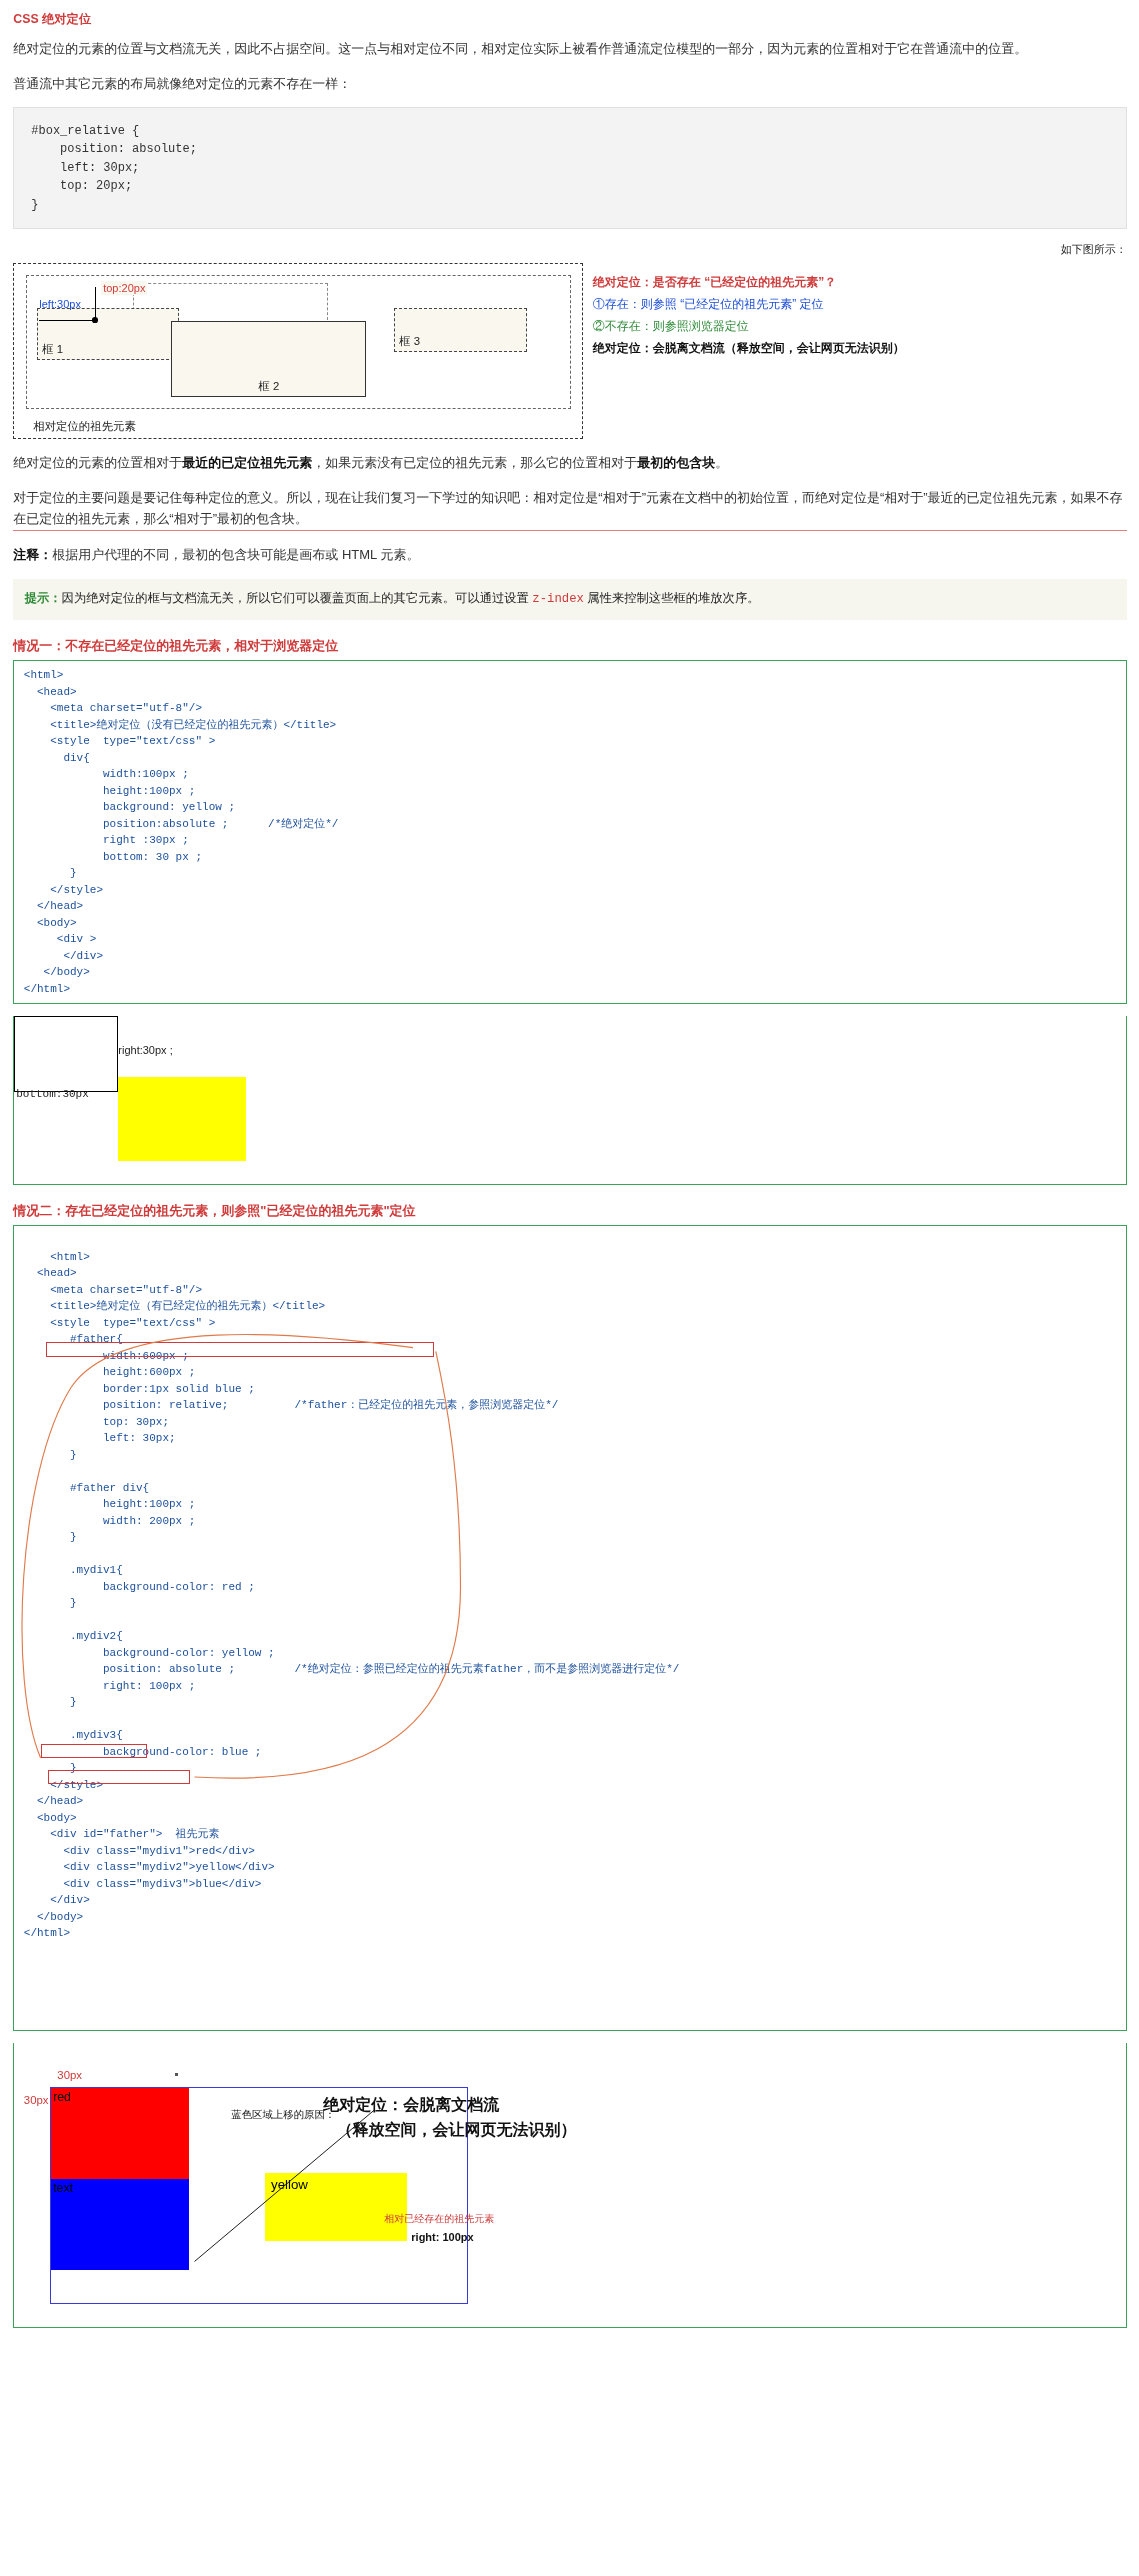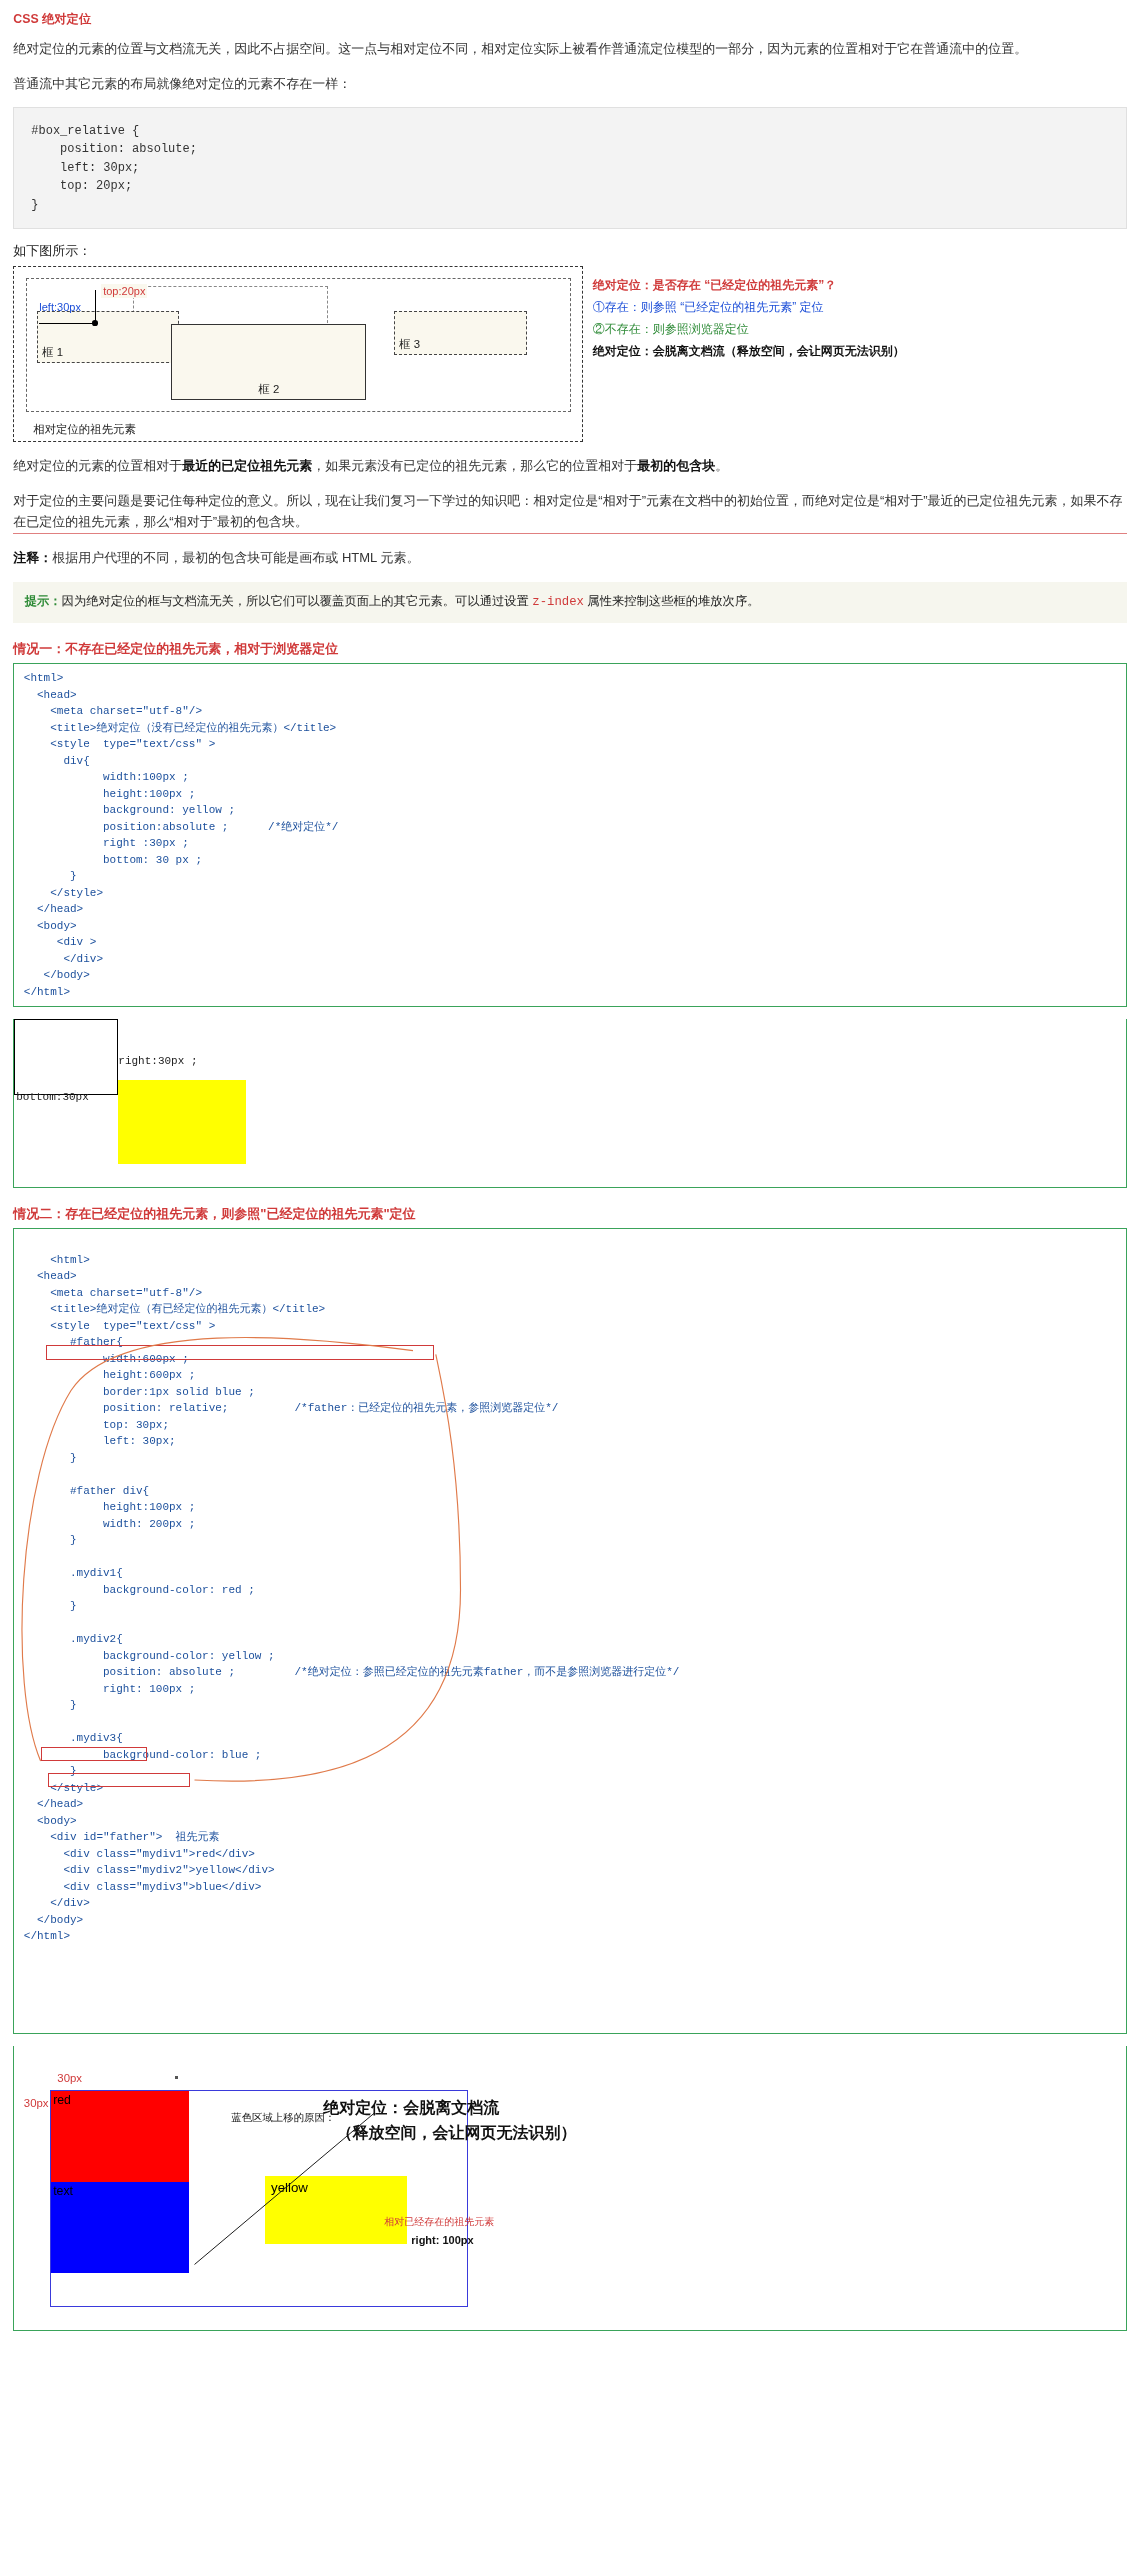--- a/index.html
+++ b/index.html
@@ -29,21 +29,21 @@
     background:#f3f3f3;
     border:0.9px solid #e0e0e0;
     padding:13.3px 17px;
     margin:0 0 13.3px 0;
     font-family:"Liberation Mono", monospace;
     font-size:12px;
     line-height:1.55;
     color:#333;
     white-space:pre;
   }
-  .caption { font-size:13px; margin:0 0 5.7px 0; }
+  .caption { font-size:11px; margin:0 0 5.7px 0;text-align:right; }
 
   
   .diagram1-wrap { display:flex; gap:9.5px; align-items:flex-start; margin-bottom:13.3px; }
   .diagram1 {
     width:570px; height:176px;
     border:0.9px dashed #333;
     position:relative;
     background:#fff;
   }
   .d1-inner {
@@ -136,21 +136,21 @@
     position:relative;
   }
 
   
   .r1 { height:169px; }
   .r1 .bx {
     position:absolute; left:0; top:0; width:104px; height:76px;
     border:0.9px solid #000;
   }
   .r1 .lbl-right {
-    position:absolute; left:104px; top:36px; font-family:Liberation Mono, monospace; font-size:11px;
+    position:absolute; left:104px; top:28px; font-family:Liberation Sans, sans-serif; font-size:11px;
   }
   .r1 .lbl-bottom {
     position:absolute; left:1.9px; top:72px; font-family:"Liberation Mono", monospace; font-size:11px;
   }
   .r1 .yellow {
     position:absolute; left:104px; top:61px; width:128px; height:84px; background:#ffff00;
   }
 
   
   .ann-box {

